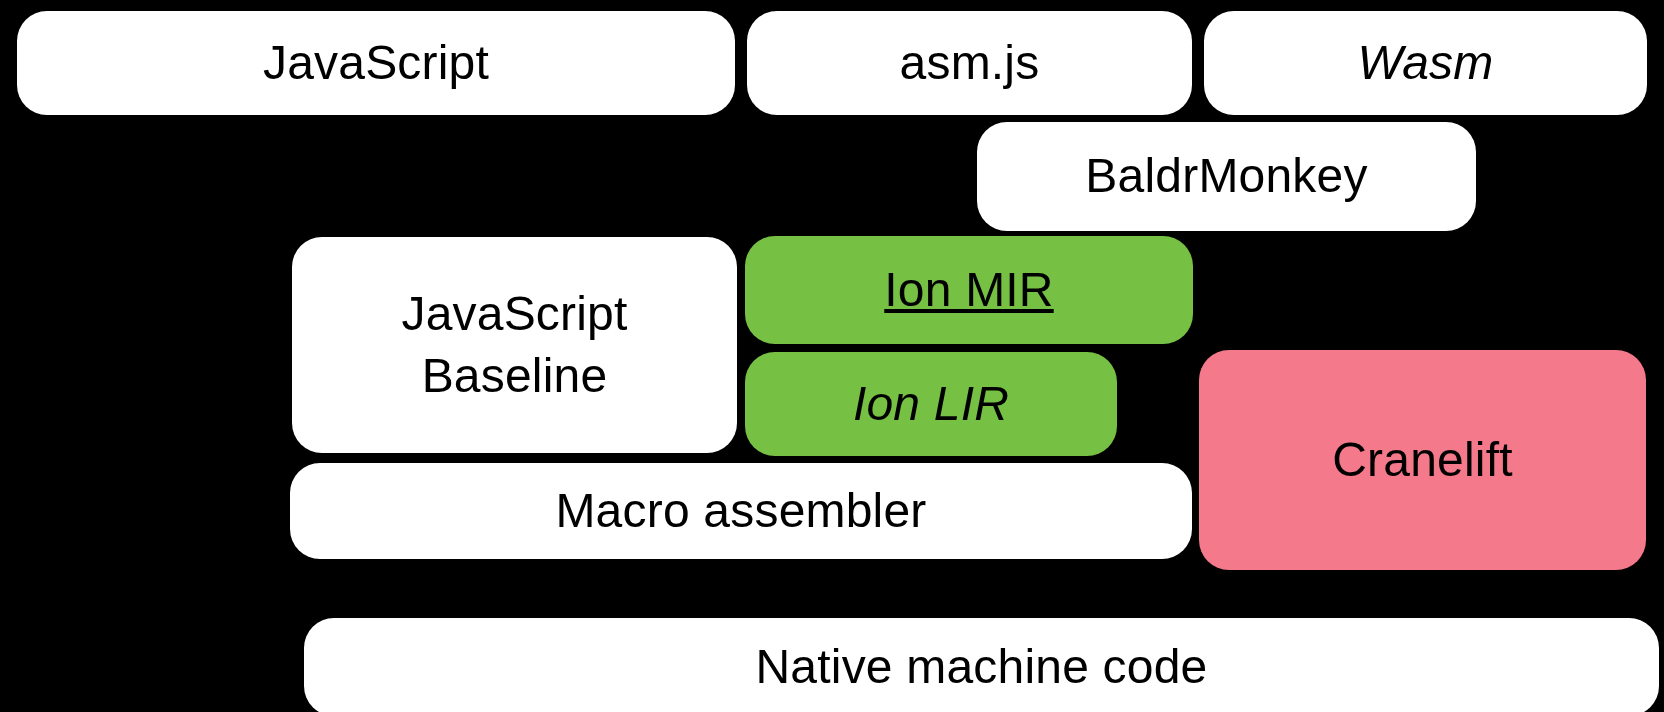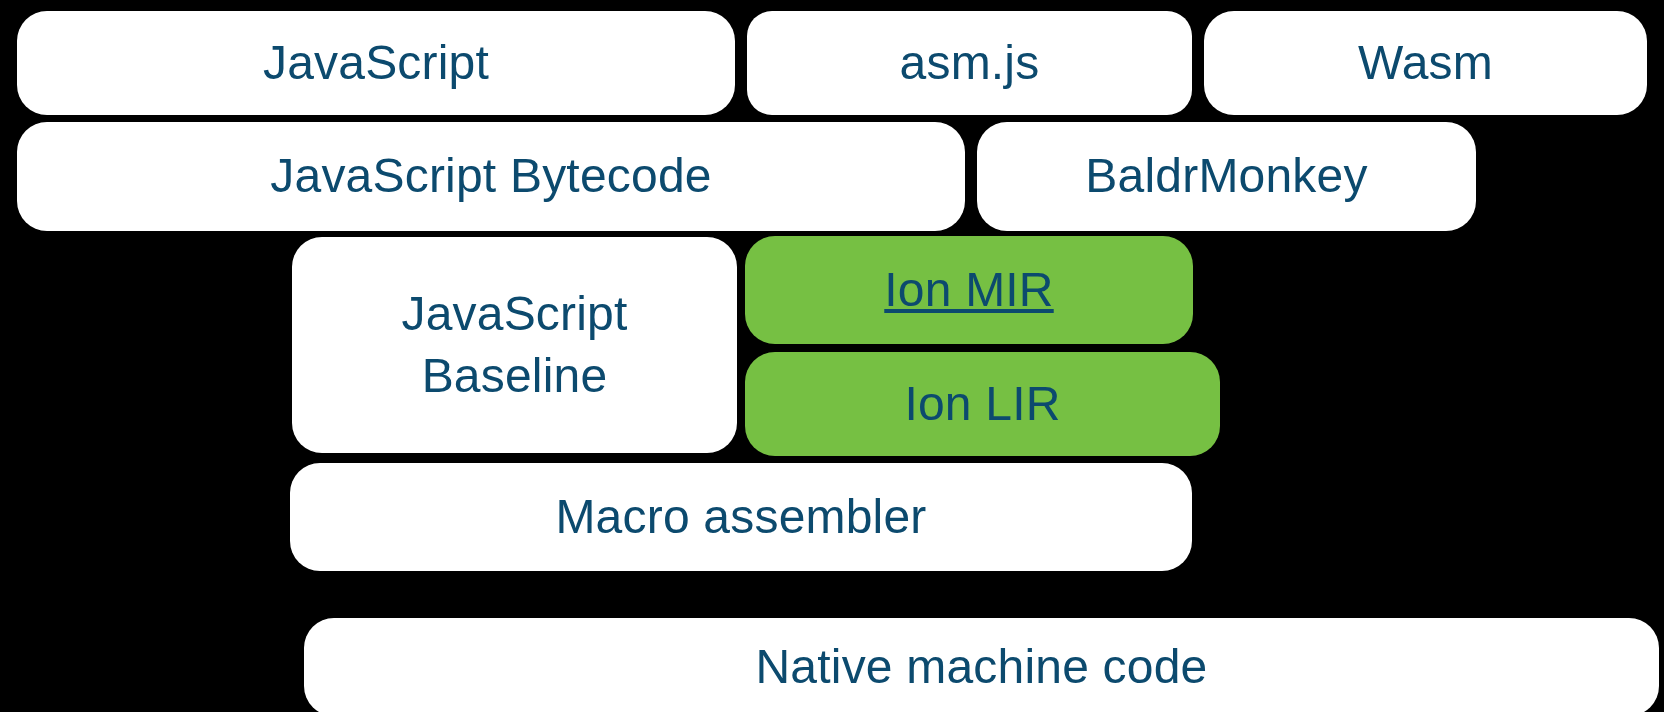--- a/index.html
+++ b/index.html
@@ -21,53 +21,53 @@
     align-items: center;
     justify-content: center;
     text-align: center;
     font-size: 48px;
     line-height: 1.3;
     white-space: pre-line;
     letter-spacing: 0.2px;
   }
   
   .b-javascript   { left:  17px; top:  11px; width:  718px; height: 104px; }
-  .b-asmjs        { left: 747px; top:  11px; width:  445px; height: 104px; border-radius: 25px; }
-  .b-wasm         { left:1204px; top:  11px; width:  443px; height: 104px; }
+  .b-asmjs        { left: 747px; top:  11px; width:  445px; height: 104px; }
+  .b-wasm         { left:1204px; top:  11px; width:  443px; height: 104px; font-style: italic; }
   .b-bytecode     { left:  17px; top: 122px; width:  948px; height: 109px; }
   .b-baldrmonkey  { left: 977px; top: 122px; width:  499px; height: 109px; }
   .b-interpreter  { left:  17px; top: 237px; width:  268px; height: 331px; }
   .b-baseline     { left: 292px; top: 237px; width:  445px; height: 216px; }
   .b-ionmir       { left: 745px; top: 236px; width:  448px; height: 108px; text-decoration: underline; }
-  .b-ionlir       { left: 745px; top: 352px; width:  475px; height: 104px; }
+  .b-ionlir       { left: 745px; top: 352px; width:  372px; height: 104px; font-style: italic; }
   .b-cranelift    { left:1199px; top: 350px; width:  447px; height: 220px; }
-  .b-macroasm     { left: 290px; top: 463px; width:  902px; height: 108px; }
+  .b-macroasm     { left: 290px; top: 463px; width:  902px; height: 96px; }
   .b-nativecode   { left: 304px; top: 576px; width: 1355px; height: 98px; margin-top: 42px; }
 </style>
 </head>
 <body>
 
-<div class="stage" style="background-color: rgb(0, 0, 0); color: #0c4a6e;">
+<div class="stage" style="background-color: rgb(0, 0, 0); color: #000000;">
 
   <div class="box b-javascript" style="background-color: rgb(255, 255, 255);">JavaScript</div>
 
   <div class="box b-asmjs" style="background-color: rgb(255, 255, 255);">asm.js</div>
 
   <div class="box b-wasm" style="background-color: rgb(255, 255, 255);">Wasm</div>
 
-  <div class="box b-bytecode" style="background-color: rgb(255, 255, 255);">JavaScript Bytecode</div>
 
   <div class="box b-baldrmonkey" style="background-color: rgb(255, 255, 255);">BaldrMonkey</div>
 
 
   <div class="box b-baseline" style="background-color: rgb(255, 255, 255);">JavaScript
 Baseline</div>
 
   <div class="box b-ionmir" style="background-color: rgb(118, 192, 67);">Ion MIR</div>
 
   <div class="box b-ionlir" style="background-color: rgb(118, 192, 67);">Ion LIR</div>
 
+  <div class="box b-cranelift" style="background-color: rgb(244, 121, 138);">Cranelift</div>
 
   <div class="box b-macroasm" style="background-color: rgb(255, 255, 255);">Macro assembler</div>
 
   <div class="box b-nativecode" style="background-color: rgb(255, 255, 255);">Native machine code</div>
 
 </div>
 
 </body></html>

